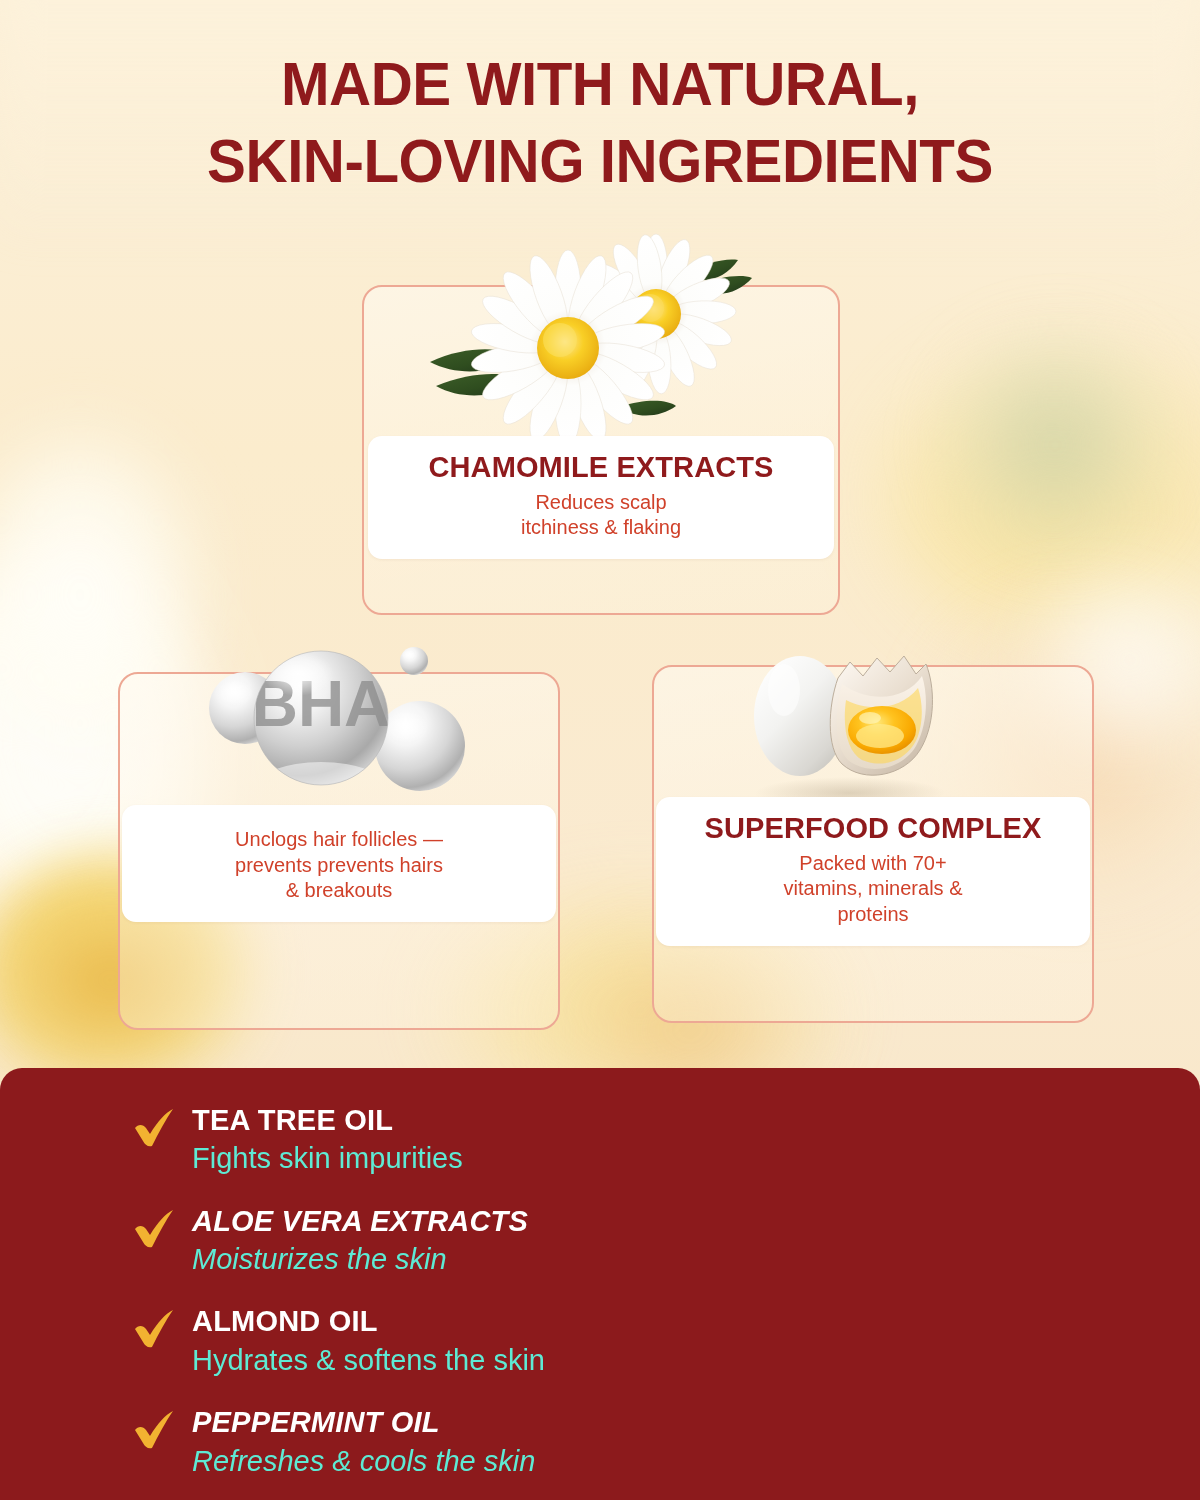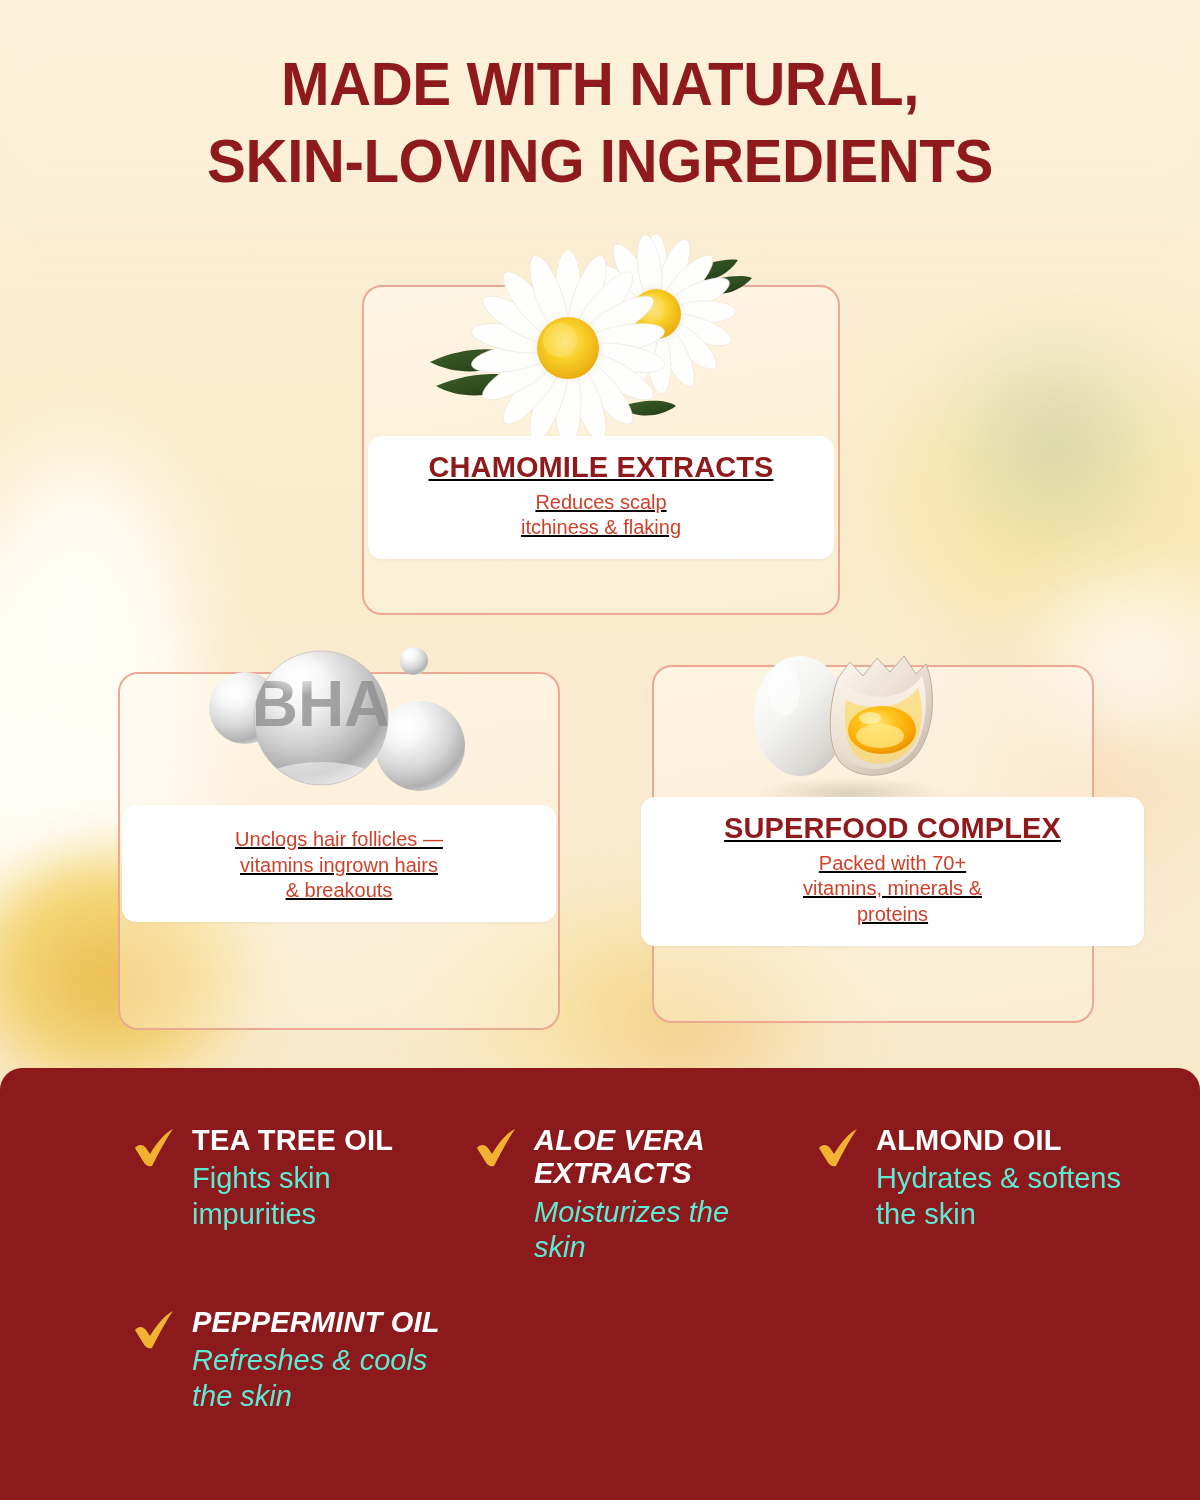--- a/index.html
+++ b/index.html
@@ -125,25 +125,24 @@
   }
 
   .panel {
     position: absolute;
     z-index: 7;
     background: #ffffff;
     border-radius: 14px;
     text-align: center;
     padding: 16px 21px 18px;
     box-shadow: 0 1px 3px rgba(140,90,60,0.08);
-    text-decoration: underline;
   }
   .panel-top   { left: 368px; top: 436px;  width: 466px; }
   .panel-left  { left: 122px; top: 805px;  width: 434px; }
-  .panel-right { left: 641px; top: 797px;  width: 503px; }
+  .panel-right { left: 656px; top: 797px;  width: 434px; }
 
   .panel-title {
     color: #8f1a1c;
     font-weight: 700;
     font-size: 29px;
     letter-spacing: 0.1px;
     line-height: 1.1;
     white-space: nowrap;
   }
   .panel-desc {
@@ -161,23 +160,23 @@
     width: 1200px;
     height: 432px;
     background: #8c1a1c;
     border-radius: 22px 22px 0 0;
     z-index: 8;
   }
   .band-grid {
     position: absolute;
     left: 0; top: 0; right: 0; bottom: 0;
     display: grid;
-    grid-template-columns: 1fr 1fr 1fr;
+    grid-template-columns: 1fr;
     grid-template-rows: 1fr 1fr;
-    padding: 56px 70px 40px 132px;
+    padding: 36px 70px 40px 132px;
     column-gap: 60px;
     row-gap: 30px;
     gap: 28px;
   }
   .benefit {
     position: relative;
     padding-left: 60px;
   }
   .check-icon {
     position: absolute;
@@ -355,21 +354,21 @@
     <text x="135" y="88" text-anchor="middle" font-family="'Liberation Sans', sans-serif" font-weight="700" font-size="64" fill="#8e8e8e" opacity="0.78">BHA</text>
     <ellipse cx="135" cy="150" rx="66" ry="26" fill="#ffffff" opacity="0.5"></ellipse>
     <ellipse cx="112" cy="36" rx="36" ry="22" fill="url(#glossG)"></ellipse>
   </g>
   <circle cx="135" cy="80" r="67" fill="none" stroke="#b5b5b5" stroke-width="1" opacity="0.6"></circle>
 </svg>
 
 <div class="panel panel-left">
   <div class="panel-desc">
     <div>Unclogs hair follicles —</div>
-    <div>vitamins ingrown hairs</div>
+    <div>prevents prevents hairs</div>
     <div>&amp; breakouts</div>
   </div>
 </div>
 
 <div class="card card-right"></div>
 
 <svg class="card-art" style="left:730px; top:638px; width:250px; height:175px;" viewBox="0 0 250 175">
   <defs>
     <linearGradient id="eggWhole" x1="0.15" y1="0" x2="0.95" y2="1">
       <stop offset="0%" stop-color="#ffffff"></stop>

